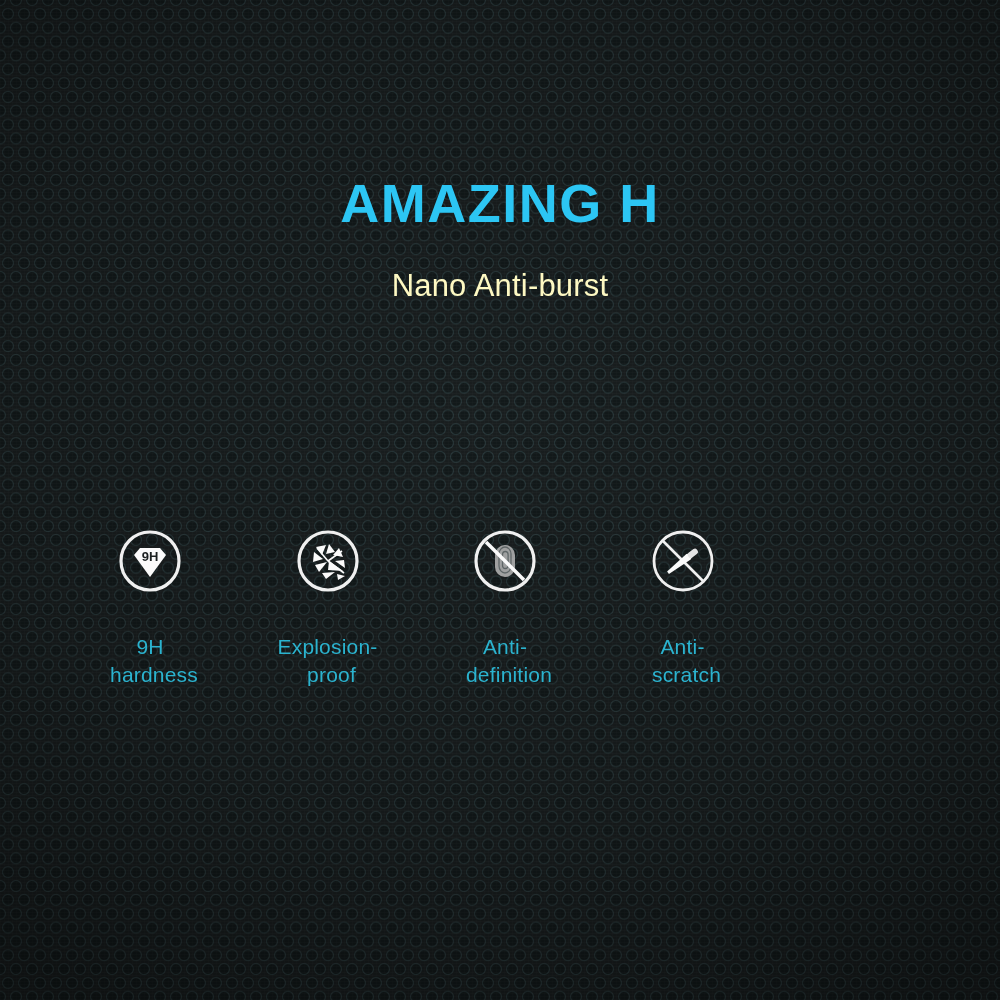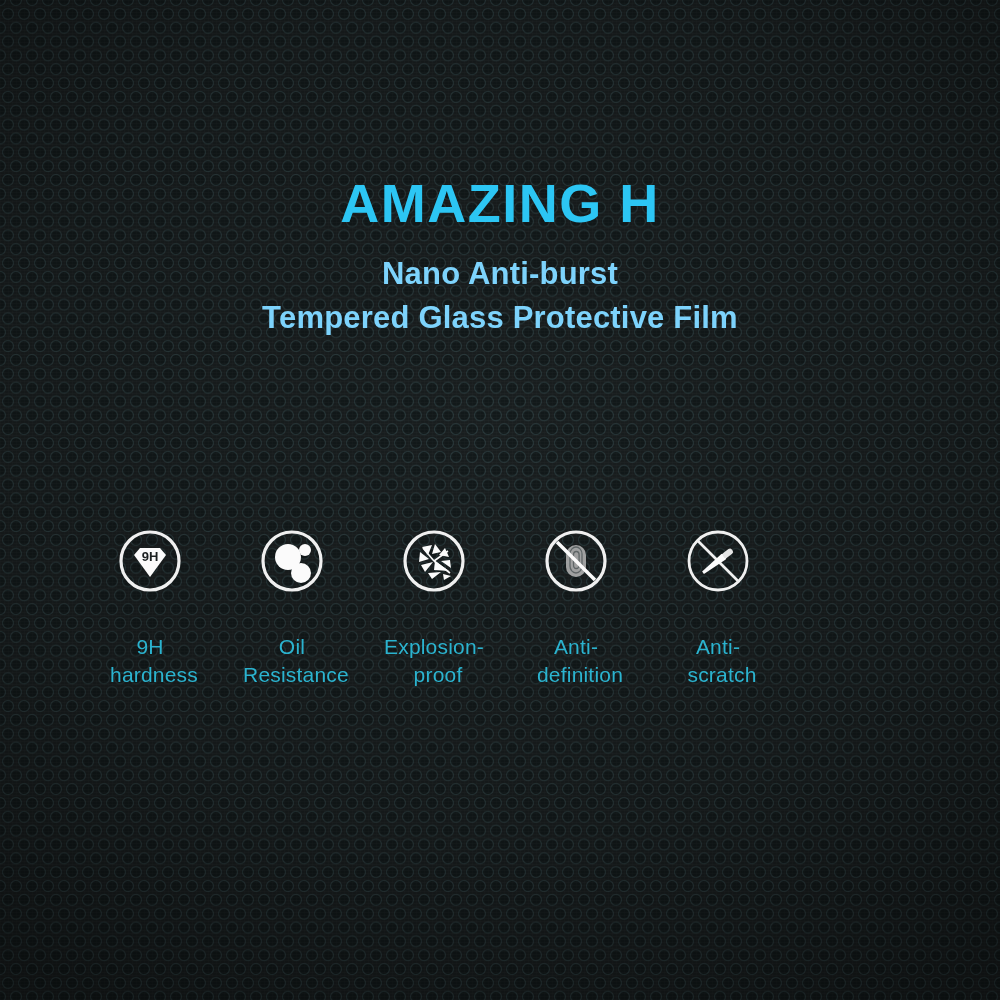--- a/index.html
+++ b/index.html
@@ -63,24 +63,24 @@
   }
   .headline {
     font-size: 54px;
     font-weight: bold;
     letter-spacing: 1.5px;
     color: #2cc6f4;
     line-height: 1.05;
     margin: 0;
   }
   .subtitle {
-    margin-top: 20px;
+    margin-top: 32px;
     font-size: 31px;
-    font-weight: 700;
-    color: #7dd3fc;
+    font-weight: 400;
+    color: #fef9c3;
     line-height: 1.42;
     letter-spacing: .2px;
   }
   .subtitle div { margin: 0; }
 
   
   .features {
     position: absolute;
     left: 80px;
     top: 528px;
@@ -122,55 +122,40 @@
 
   <div class="tex tex-hex"></div>
   <div class="tex tex-dots"></div>
   <div class="tex tex-noise"></div>
   <div class="tex tex-vignette"></div>
 
   <div class="headline-block">
     <div class="headline">AMAZING H</div>
     <div class="subtitle">
       <div>Nano Anti-burst</div>
-      <div>Tempered Glass Protective Film</div>
     </div>
   </div>
 
   <div class="features">
 
     <div class="feature">
       <div class="icon-wrap">
         <svg width="66" height="66" viewBox="0 0 66 66">
           <circle cx="33" cy="33" r="29" fill="none" stroke="#f0f0f0" stroke-width="3.2"></circle>
           <path d="M17 27 L33 27 L49 27 L33 49 Z" fill="#fbfbfb"></path>
           <path d="M17 27 L23 20 L43 20 L49 27" fill="#fbfbfb"></path>
           <text x="33" y="33" text-anchor="middle" font-family="'Liberation Sans',sans-serif" font-size="13" font-weight="bold" fill="#1b2021">9H</text>
         </svg>
       </div>
       <div class="feature-label">
         <span>9H</span>
         <span class="l2">hardness</span>
       </div>
     </div>
 
-    <div class="feature">
-      <div class="icon-wrap">
-        <svg width="66" height="66" viewBox="0 0 66 66">
-          <circle cx="33" cy="33" r="29" fill="none" stroke="#f0f0f0" stroke-width="3.2"></circle>
-          <circle cx="29" cy="29" r="13" fill="#fbfbfb"></circle>
-          <circle cx="46" cy="22" r="6" fill="#fbfbfb"></circle>
-          <circle cx="42" cy="45" r="10" fill="#fbfbfb"></circle>
-        </svg>
-      </div>
-      <div class="feature-label">
-        <span>Oil</span>
-        <span class="l2">Resistance</span>
-      </div>
-    </div>
 
     <div class="feature">
       <div class="icon-wrap">
         <svg width="66" height="66" viewBox="0 0 66 66">
           <circle cx="33" cy="33" r="29" fill="none" stroke="#f0f0f0" stroke-width="3.2"></circle>
           <g fill="#fbfbfb">
             <polygon points="21,19 31,17 27,27"></polygon>
             <polygon points="34,16 40,24 31,26"></polygon>
             <polygon points="44,20 48,29 38,27"></polygon>
             <polygon points="49,32 50,40 40,33"></polygon>

